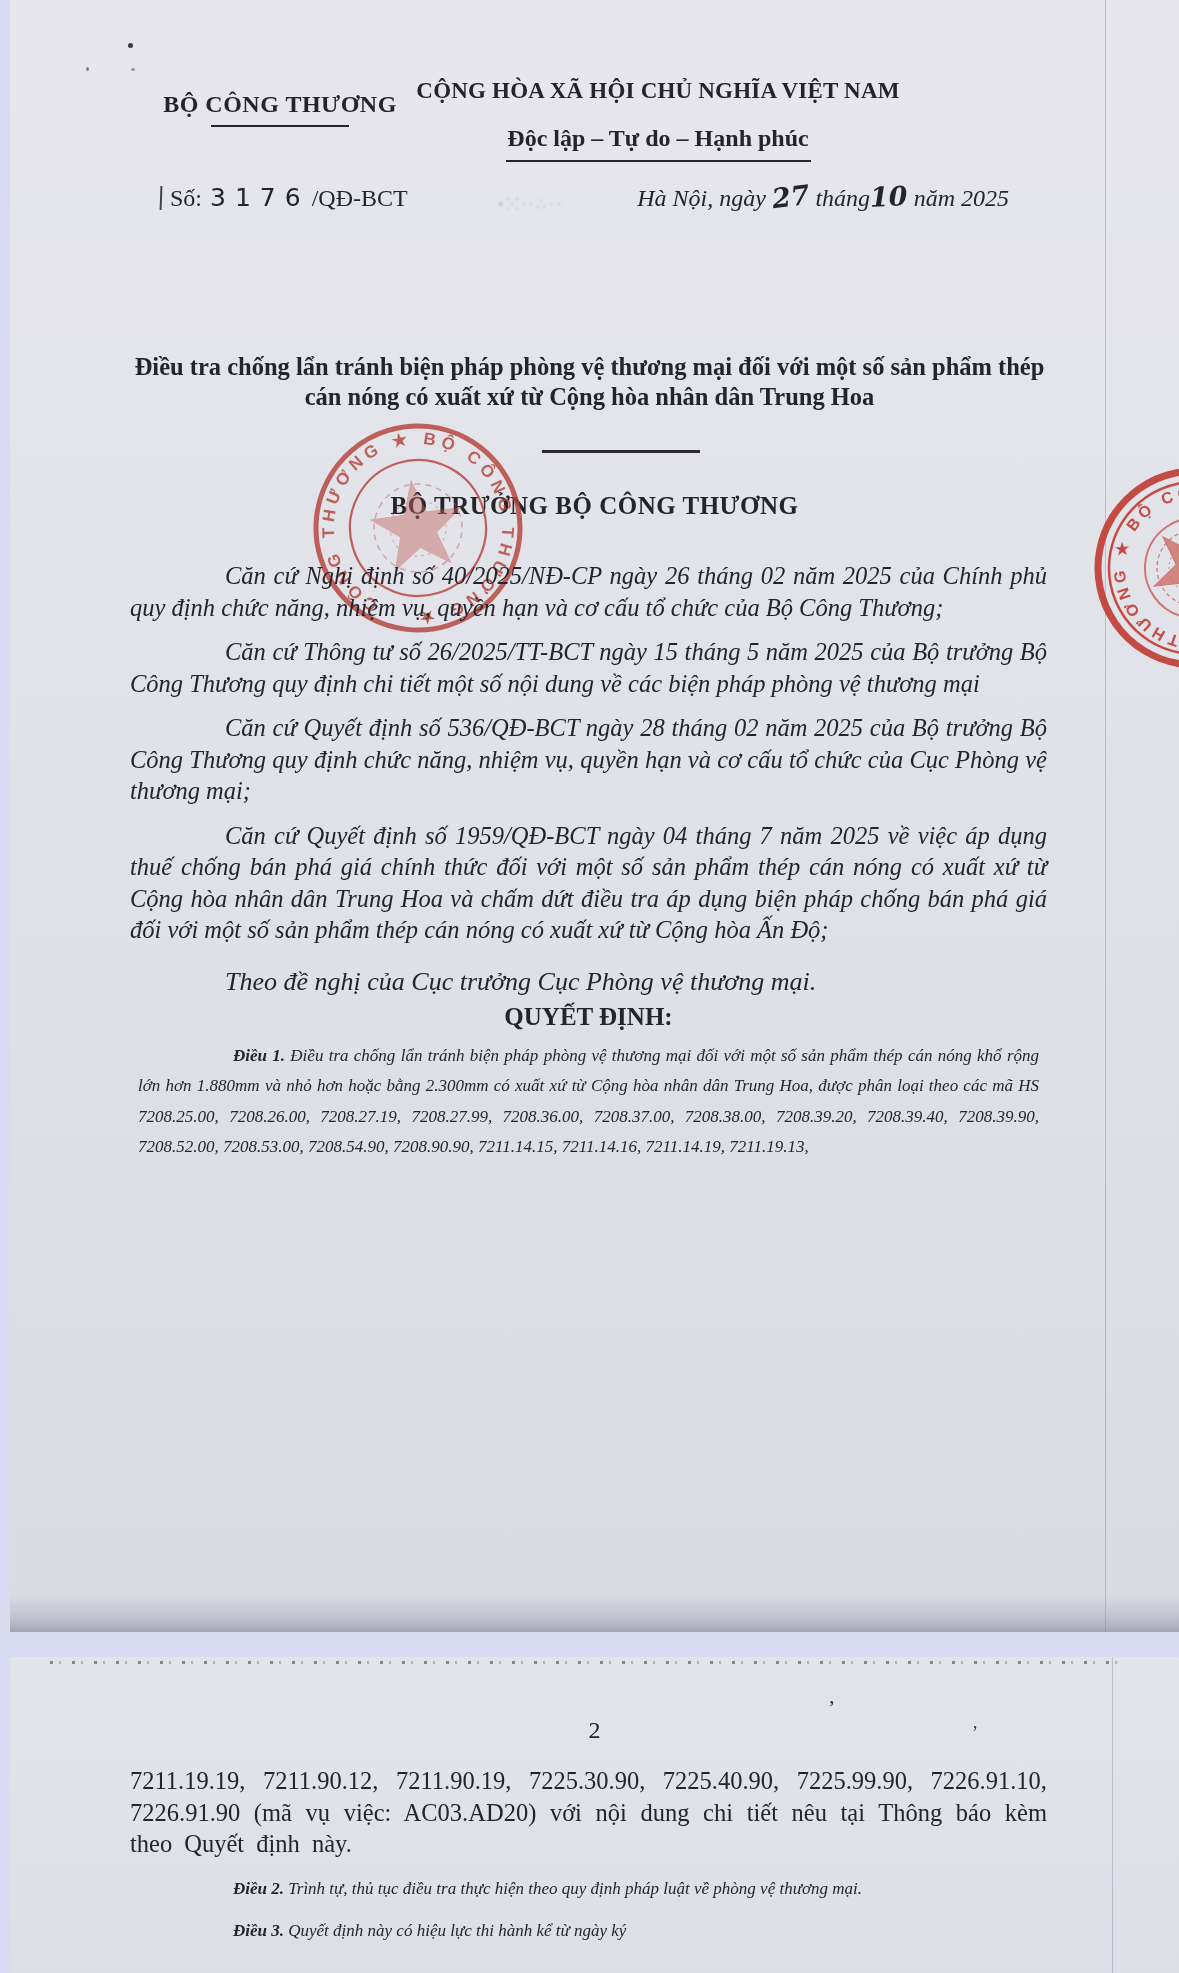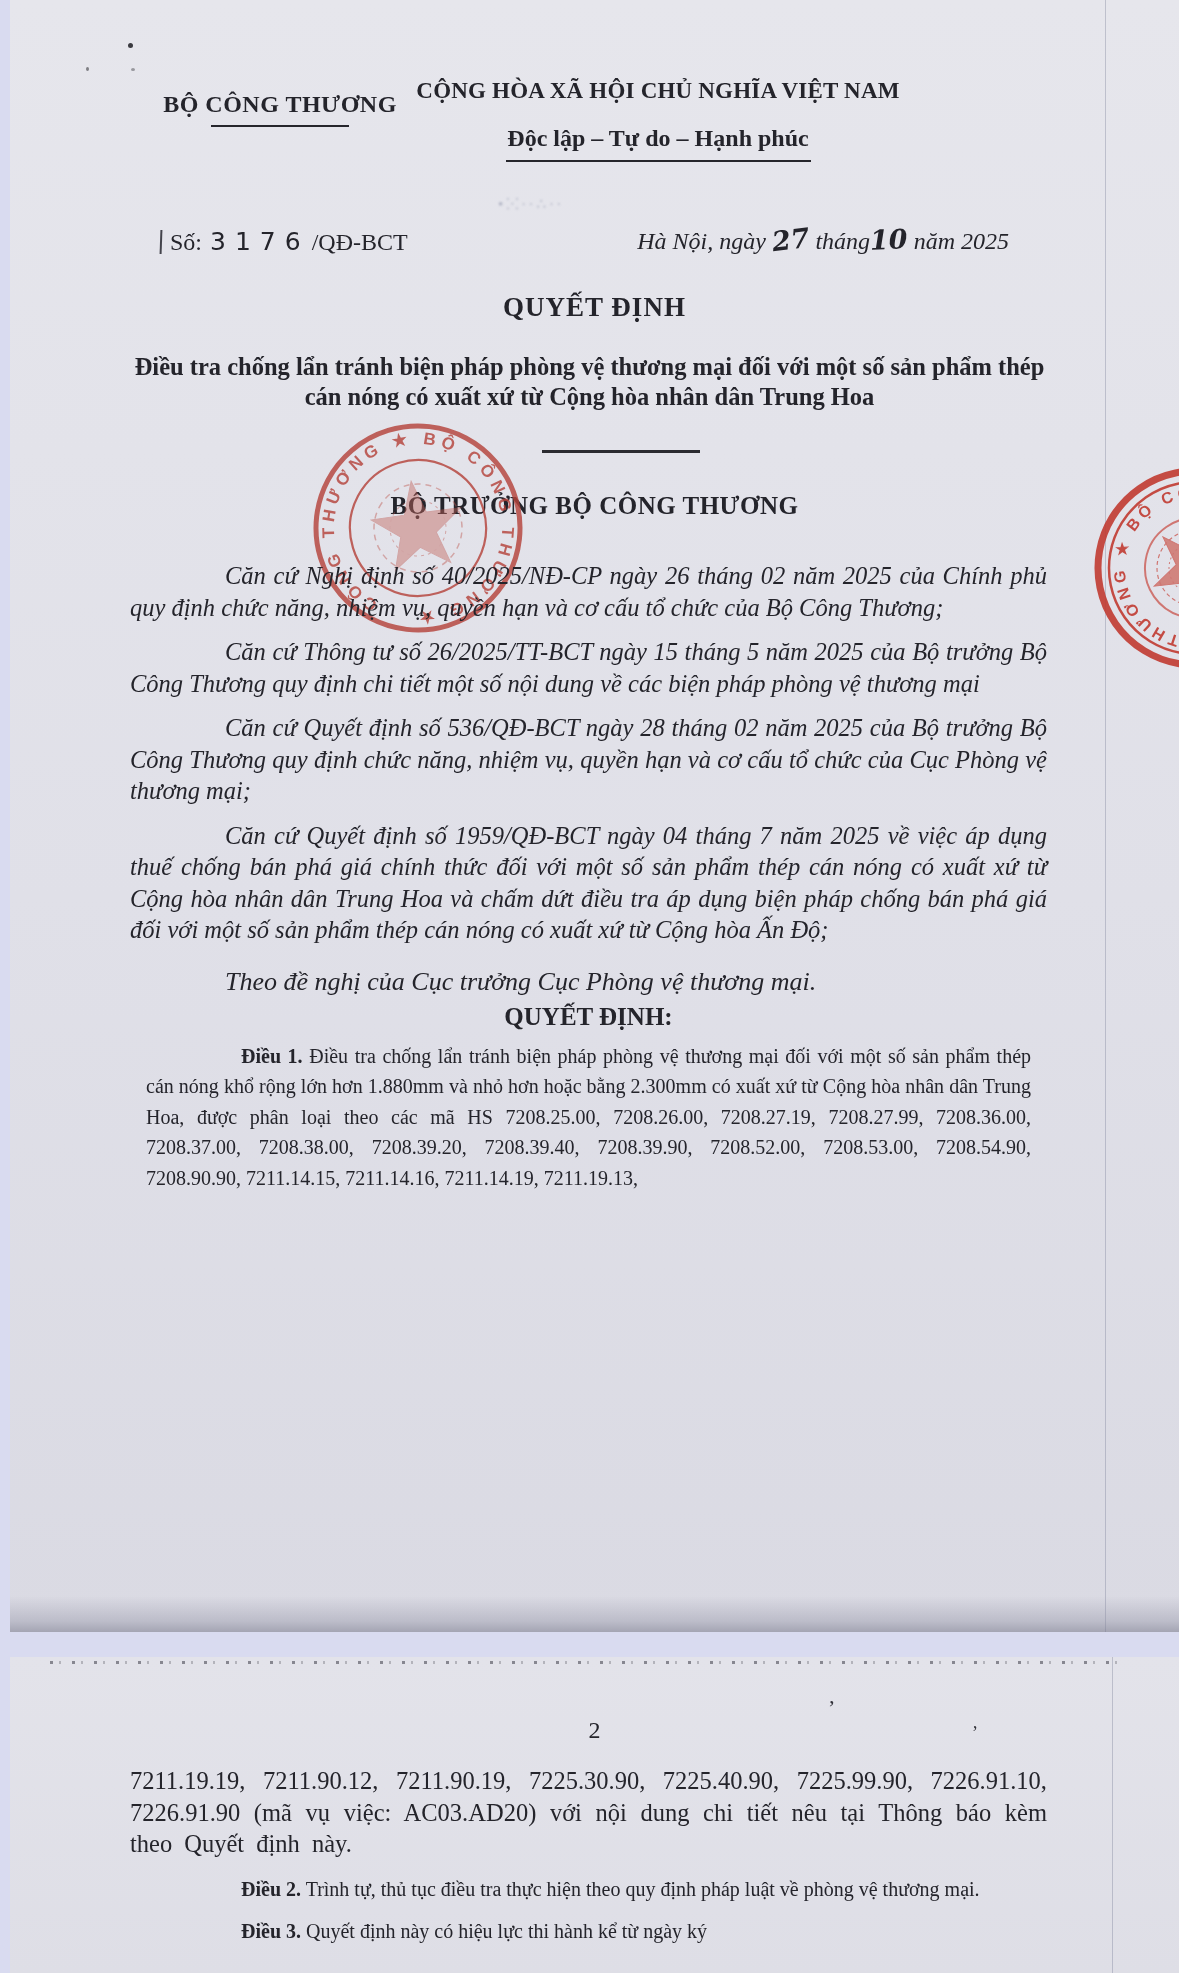--- a/index.html
+++ b/index.html
@@ -33,41 +33,41 @@
   
   .hdr-left{position:absolute;left:150px;top:91px;width:240px;text-align:center;}
   .hdr-left .t{font-weight:bold;font-size:24px;letter-spacing:.5px;}
   .hdr-left .u{width:138px;height:2px;background:#26262c;margin:7px auto 0;}
   .hdr-right{position:absolute;left:398px;top:78px;width:500px;text-align:center;}
   .hdr-right .t1{font-weight:bold;font-size:23px;letter-spacing:.2px;}
   .hdr-right .t2{font-weight:bold;font-size:24px;margin-top:21px;}
   .hdr-right .u{width:305px;height:2px;background:#26262c;margin:8px auto 0;}
 
   
-  .numrow{position:absolute;left:150px;top:182px;width:895px;display:flex;justify-content:space-between;align-items:flex-start;margin-top:44px;}
+  .numrow{position:absolute;left:150px;top:182px;width:895px;display:flex;justify-content:space-between;align-items:center;}
   .numrow .left{font-size:24px;white-space:nowrap;}
   .tick{display:inline-block;width:2px;height:24px;background:#44444c;margin-right:8px;transform:translateY(4px) rotate(2deg);}
   .stamped-num{font-family:"DejaVu Sans",sans-serif;font-size:25px;letter-spacing:9px;font-weight:500;margin:0 2px 0 8px;}
   .numrow .right{font-style:italic;font-size:24px;white-space:nowrap;margin-right:46px;}
   .hand{font-family:"DejaVu Serif",serif;font-style:italic;font-weight:bold;font-size:27px;display:inline-block;transform:rotate(-7deg);line-height:1;}
   .smudge{position:absolute;left:488px;top:193px;width:92px;height:20px;color:#a3a7ba;filter:blur(1.2px);font-size:15px;letter-spacing:3px;opacity:.8;overflow:hidden;}
 
   
   .doc-title{position:absolute;left:0;right:0;top:292px;text-align:center;font-weight:bold;font-size:27px;letter-spacing:1px;}
   .doc-subtitle{position:absolute;left:112px;top:352px;width:935px;text-align:center;font-weight:bold;font-size:24.5px;line-height:30px;}
   .rule{position:absolute;left:532px;top:450px;width:158px;height:3px;background:#2b2b31;}
   .issuer{position:absolute;left:0;right:0;top:492px;text-align:center;font-weight:bold;font-size:25px;letter-spacing:.5px;}
 
   
   .body1{position:absolute;left:120px;top:560px;width:917px;}
   .body2{position:absolute;left:120px;top:108px;width:917px;}
   p.recital{font-style:italic;text-align:justify;text-indent:95px;font-size:24.5px;line-height:31.5px;margin:0 0 13px;}
   p.proposal{font-style:italic;text-indent:95px;font-size:26px;line-height:31px;margin:20px 0 4px;}
   .decides{text-align:center;font-weight:bold;font-size:25px;margin:6px 0 10px;}
-  p.article{text-align:justify;text-indent:95px;font-size:20px;line-height:30.5px;margin:0 16px 12px;}
+  p.article{text-align:justify;text-indent:95px;font-size:17px;line-height:30.5px;margin:0 8px 12px;font-style:italic;}
   p.cont{text-align:justify;font-size:24.5px;line-height:31.5px;margin:0 0 14px;word-spacing:6px;}
   .pagenum{position:absolute;left:0;right:0;top:60px;text-align:center;font-size:24px;}
   .apostrophe{position:absolute;color:#33333a;font-size:22px;}
 
   
   .stamp{position:absolute;pointer-events:none;}
   .stamp-main{left:298px;top:418px;width:220px;height:220px;opacity:.82;filter:blur(.4px);}
   .stamp-edge{left:1082px;top:462px;width:206px;height:212px;opacity:.9;filter:blur(.3px);}
 </style>
 </head>
@@ -96,21 +96,20 @@
     </div>
     <div class="right">
       <span>Hà Nội, ngày</span>
       <span class="hand">27</span>
       <span>tháng</span><span class="hand" style="transform:rotate(-2deg);">10</span>
       <span>năm 2025</span>
     </div>
   </div>
   <div class="smudge">•⁙∙·∴·∙</div>
 
-  <div class="doc-title">QUYẾT ĐỊNH</div>
   <div class="doc-subtitle">Điều tra chống lẩn tránh biện pháp phòng vệ thương mại đối với một số sản phẩm thép cán nóng có xuất xứ từ Cộng hòa nhân dân Trung Hoa</div>
   <div class="rule"></div>
   <div class="issuer">BỘ TRƯỞNG BỘ CÔNG THƯƠNG</div>
 
   <svg class="stamp stamp-main" viewBox="0 0 220 220">
     <g transform="rotate(-152 110 110)" fill="none" stroke="#b5443c">
       <circle cx="110" cy="110" r="102" stroke-width="5"></circle>
       <circle cx="110" cy="110" r="68" stroke-width="2.2"></circle>
       <path id="s1arc" d="M 110 26 A 84 84 0 1 1 109.9 26" stroke="none"></path>
       <text font-family="Liberation Sans, sans-serif" font-size="17" font-weight="bold" fill="#b5443c" stroke="none" letter-spacing="5">

